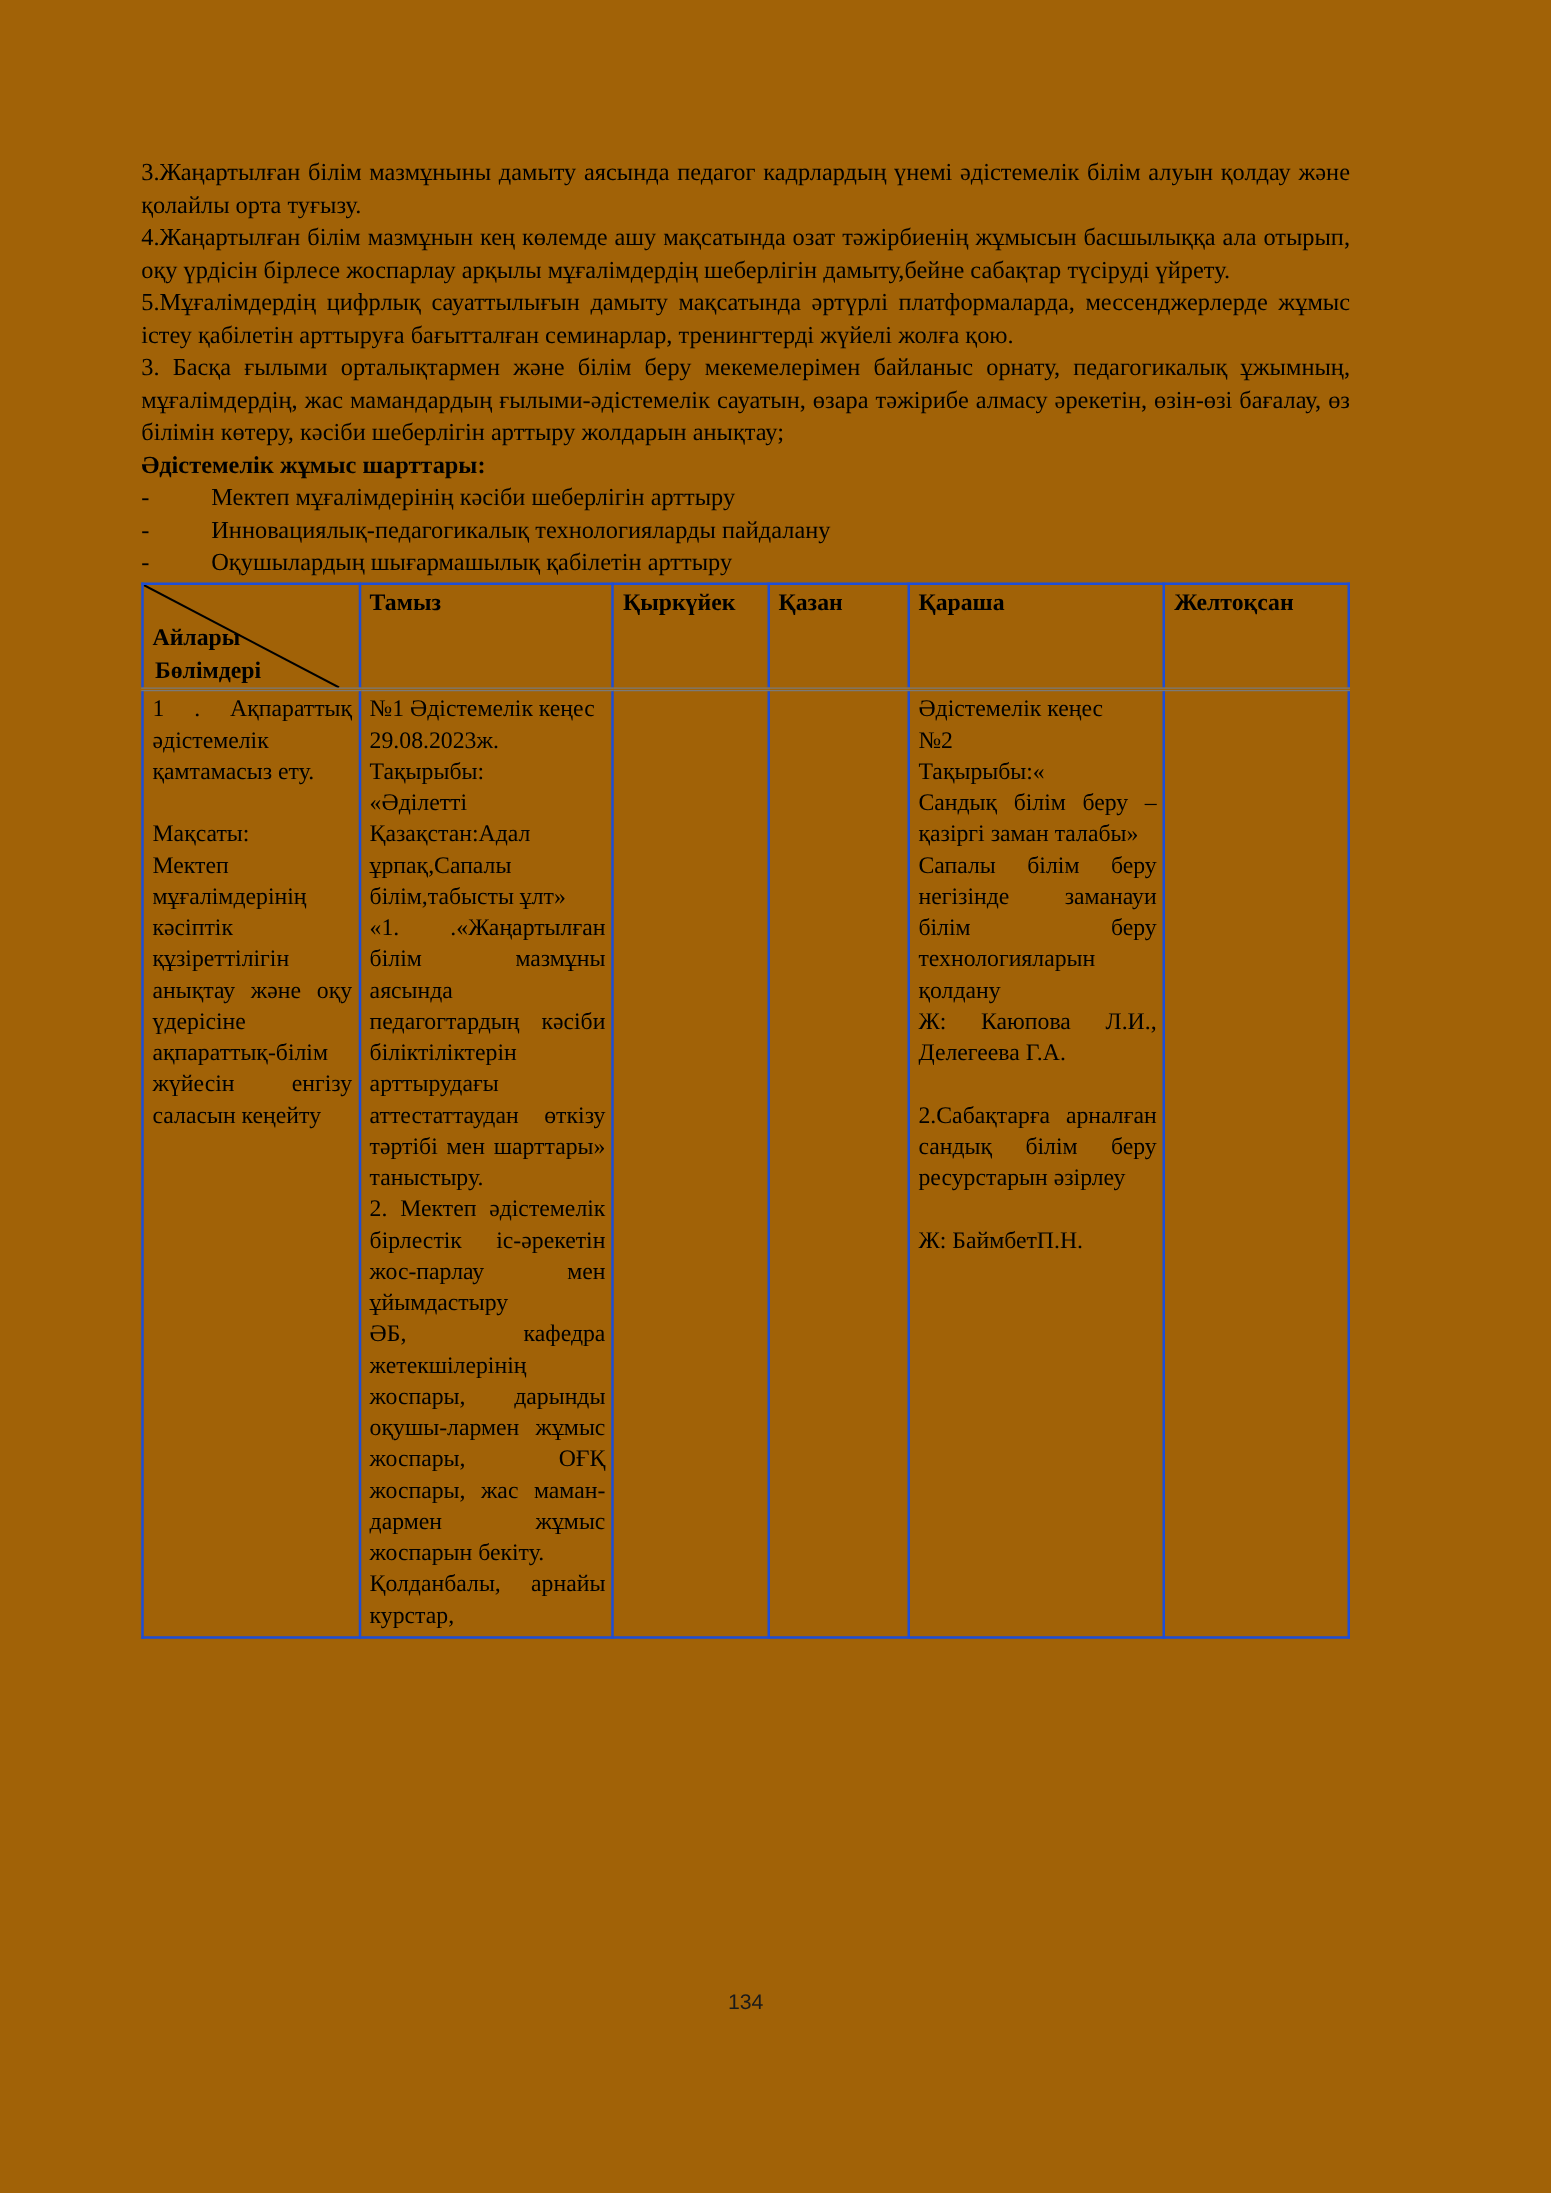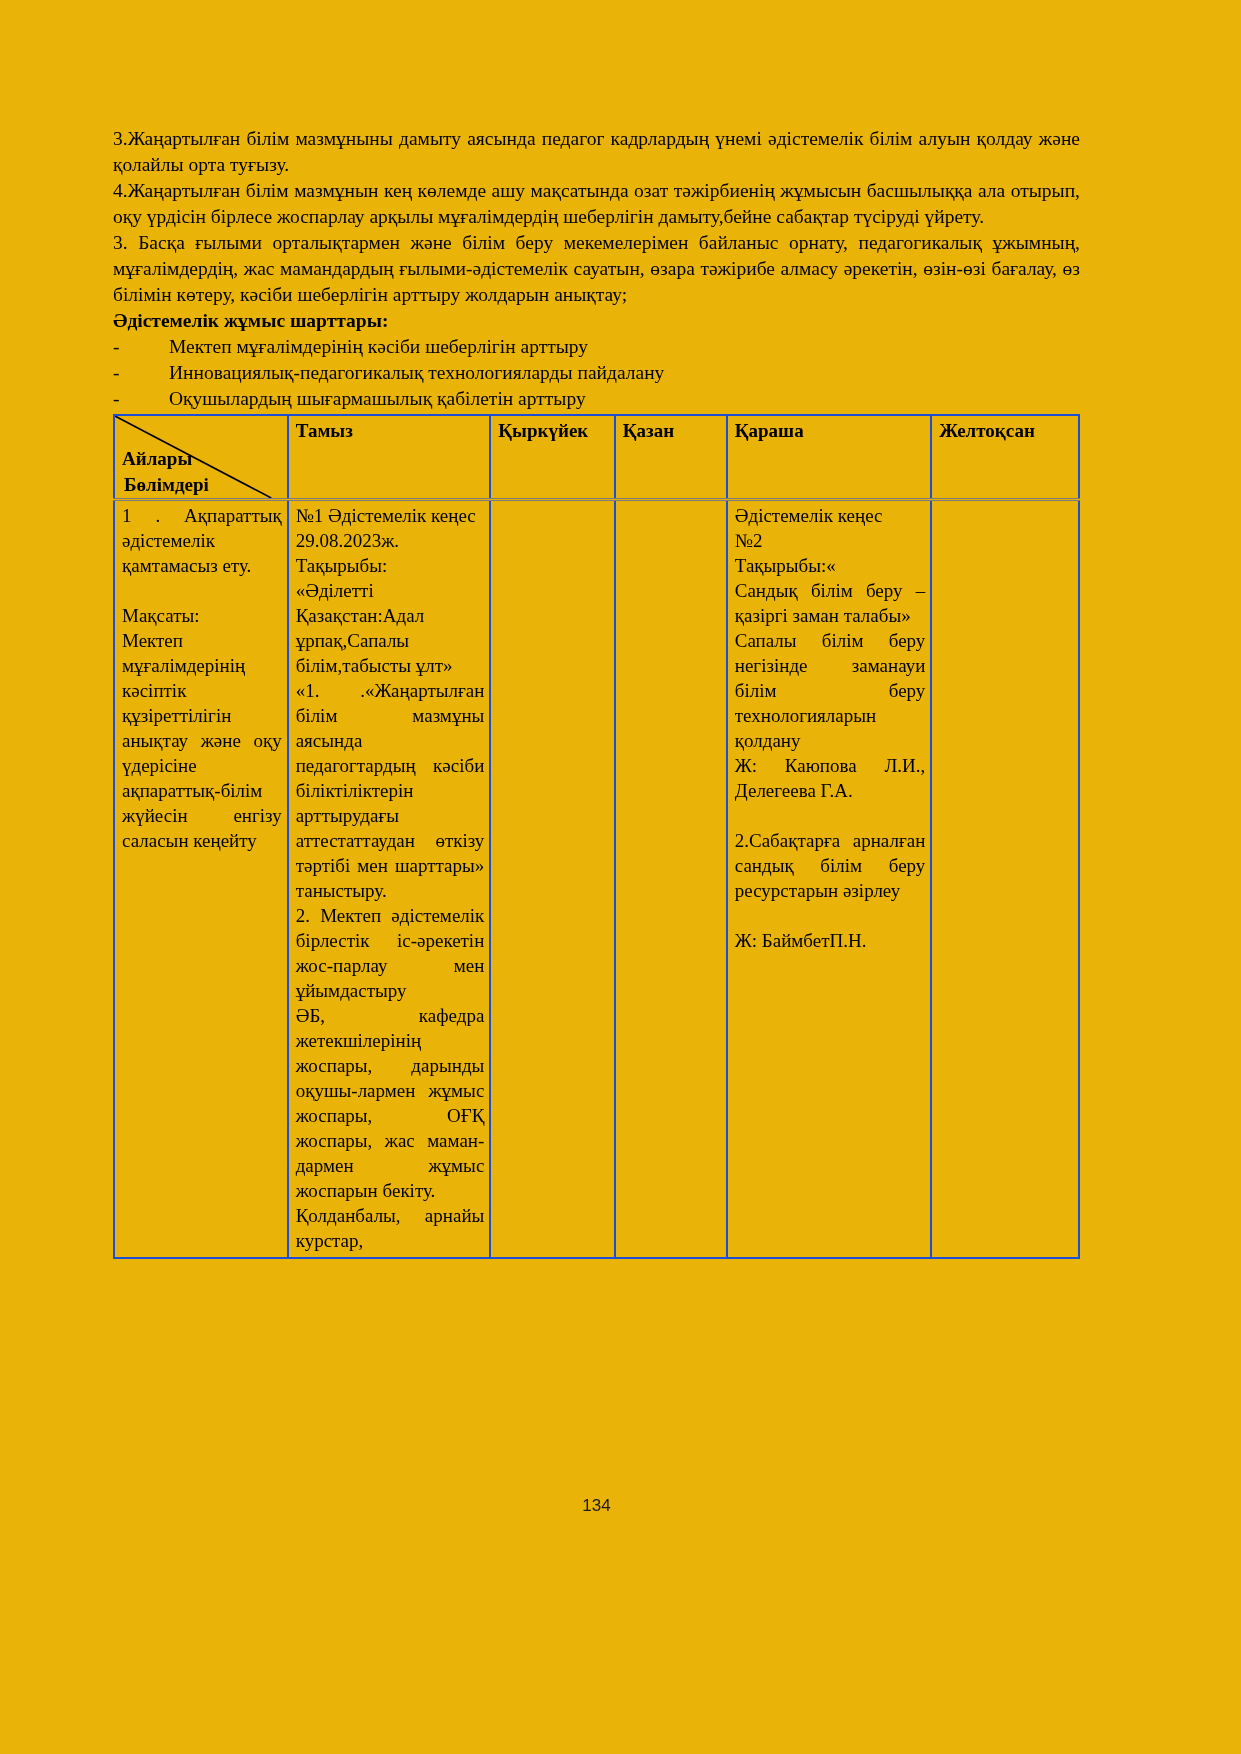--- a/index.html
+++ b/index.html
@@ -1,20 +1,20 @@
 <!DOCTYPE html>
 <html><head>
 <meta charset="utf-8">
 <style>
   html, body { margin: 0; padding: 0; background: #e8e8e8; }
   .page {
     position: relative;
     width: 1241px;
     height: 1754px;
-    background: #eab308;
+    background: #a16207;
     font-family: "Liberation Serif", serif;
     color: #000000;
     overflow: hidden;
   }
   .content {
     position: absolute;
     left: 113px;
     top: 126px;
     width: 967px;
   }
@@ -83,36 +83,37 @@
     font-size: 19px;
   }
   td .block {
     text-align: justify;
     min-height: 25px;
   }
   td .block.empty { height: 25px; }
   .page-number {
     position: absolute;
     left: 113px;
-    top: 1496px;
+    top: 1592px;
     width: 967px;
     text-align: center;
     font-family: "Liberation Sans", sans-serif;
     font-size: 17px;
     color: #1a1a1a;
   }
 </style>
 </head>
 <body>
 
 <div class="page">
   <div class="content">
 
     <p class="para">3.Жаңартылған білім мазмұныны дамыту аясында педагог кадрлардың үнемі әдістемелік білім алуын қолдау және қолайлы орта туғызу.</p>
     <p class="para">4.Жаңартылған білім мазмұнын кең көлемде ашу мақсатында озат тәжірбиенің жұмысын басшылыққа ала отырып, оқу үрдісін бірлесе жоспарлау арқылы мұғалімдердің шеберлігін дамыту,бейне сабақтар түсіруді үйрету.</p>
+    <p class="para">5.Мұғалімдердің цифрлық сауаттылығын дамыту мақсатында әртүрлі платформаларда, мессенджерлерде жұмыс істеу қабілетін арттыруға бағытталған семинарлар, тренингтерді жүйелі жолға қою.</p>
     <p class="para">3. Басқа ғылыми орталықтармен және білім беру мекемелерімен байланыс орнату, педагогикалық ұжымның, мұғалімдердің, жас мамандардың ғылыми-әдістемелік сауатын, өзара тәжірибе алмасу әрекетін, өзін-өзі бағалау, өз білімін көтеру, кәсіби шеберлігін арттыру жолдарын анықтау;</p>
 
     <p class="heading">Әдістемелік жұмыс шарттары:</p>
 
     <div class="bullet">
       <span class="dash">-</span>
       <span class="bullet-text">Мектеп мұғалімдерінің кәсіби шеберлігін арттыру</span>
     </div>
     <div class="bullet">
       <span class="dash">-</span>

